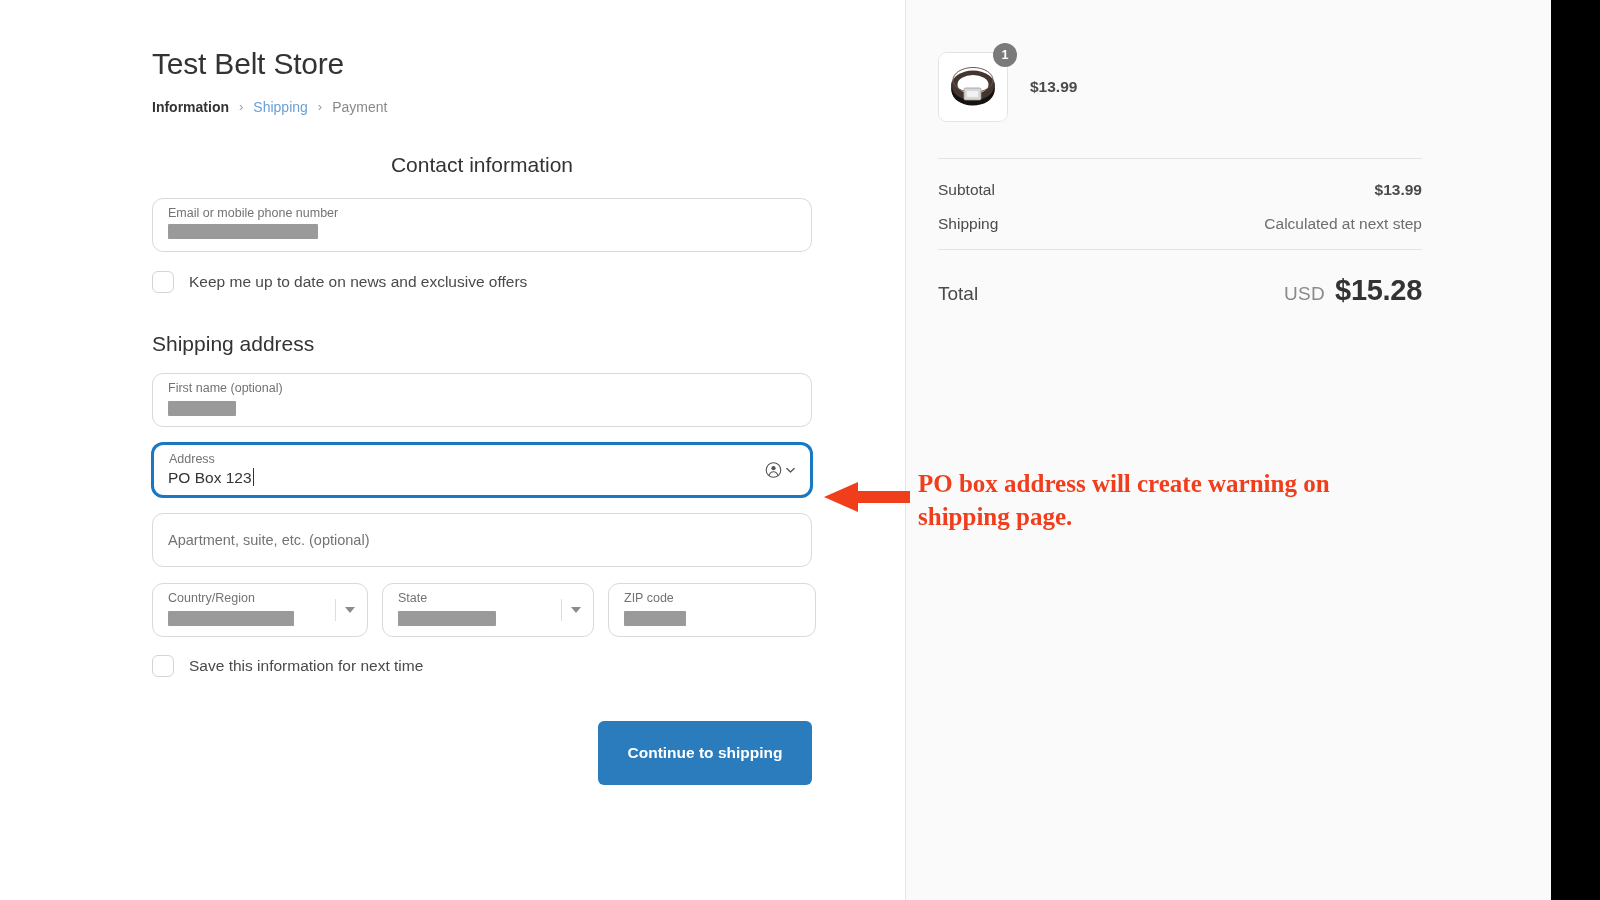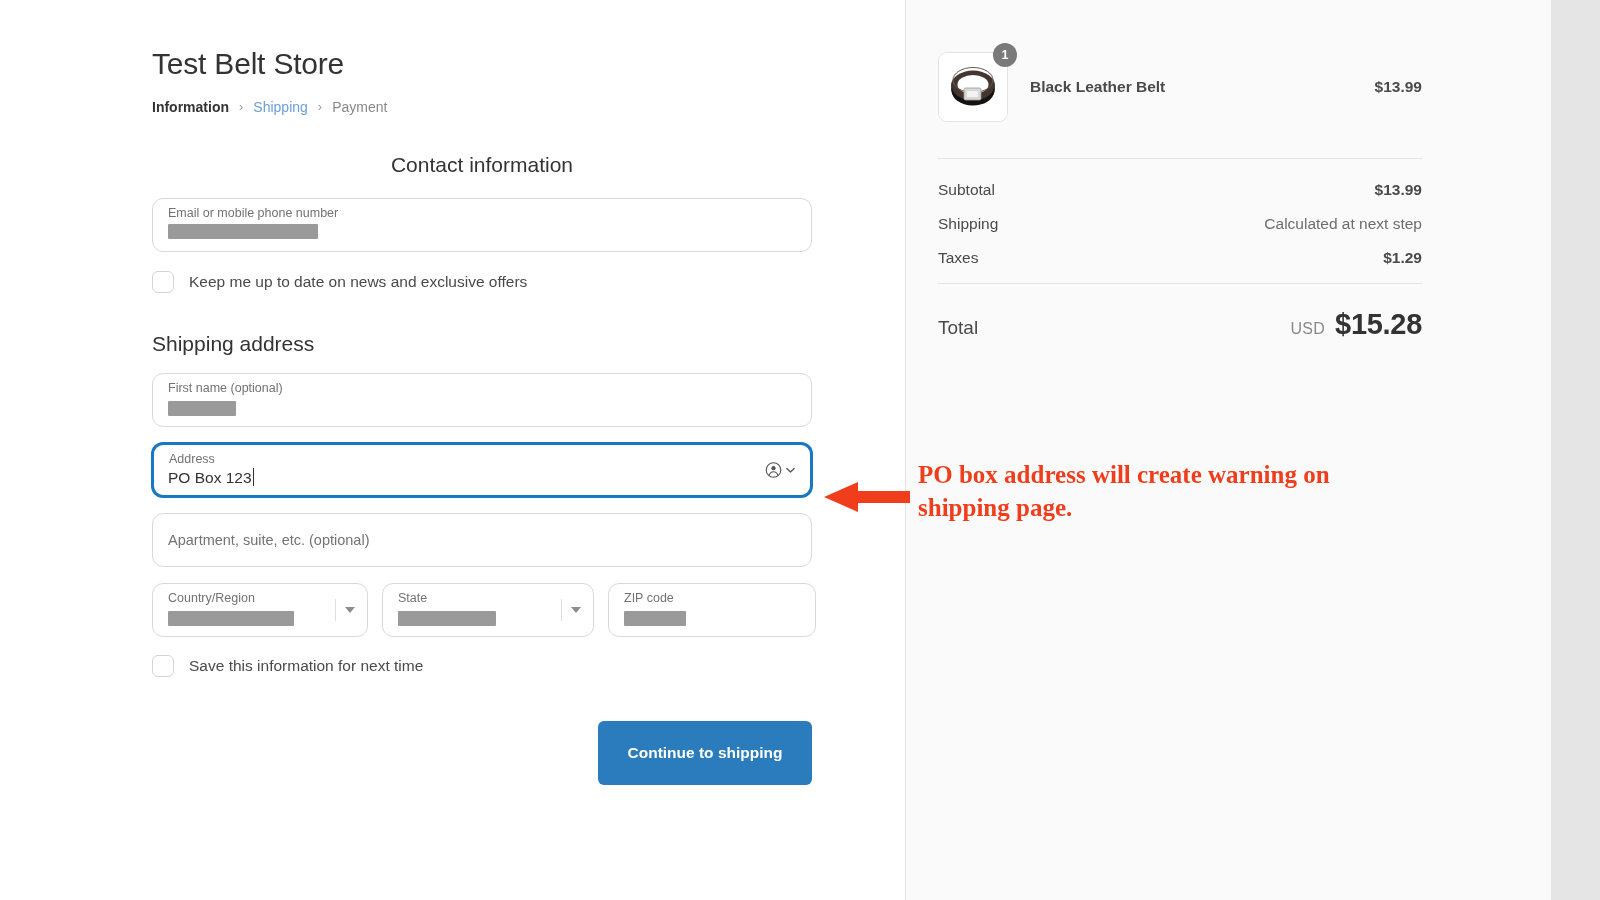--- a/index.html
+++ b/index.html
@@ -12,21 +12,21 @@
     height: 900px;
     overflow: hidden;
     font-family: "Liberation Sans", sans-serif;
     -webkit-font-smoothing: antialiased;
   }
 
   #page {
     position: relative;
     width: 1600px;
     height: 900px;
-    background: #e5e5e5;
+    background: #000000;
   }
 
   
   .left-pane {
     position: absolute;
     left: 0;
     top: 0;
     width: 905px;
     height: 900px;
     background: #ffffff;
@@ -347,21 +347,21 @@
   .grand .lbl {
     font-size: 19px;
     color: #4a4a4a;
   }
   .grand .right {
     display: flex;
     align-items: baseline;
     gap: 10px;
   }
   .grand .cur {
-    font-size: 16px;
+    font-size: 19px;
     color: #8a8a8a;
     letter-spacing: 0.3px;
     margin-left: 21px;
   }
   .grand .amt {
     font-size: 29px;
     font-weight: 700;
     color: #333333;
     letter-spacing: -0.3px;
   }
@@ -375,21 +375,21 @@
     pointer-events: none;
   }
   .anno-arrow {
     position: absolute;
     left: 0;
     top: 22px;
   }
   .anno-text {
     position: absolute;
     left: 94px;
-    top: 0;
+    top: 9px;
     width: 500px;
     font-family: "Liberation Serif", serif;
     font-size: 25px;
     line-height: 33px;
     font-weight: 700;
     color: #f03d1c;
   }
 </style>
 </head>
 <body>
@@ -499,38 +499,33 @@
               <ellipse cx="34" cy="32.5" rx="22" ry="15" fill="#443531"></ellipse>
               <ellipse cx="34" cy="31.5" rx="15.5" ry="9.5" fill="#ffffff"></ellipse>
               <path d="M13 33 a21 14 0 0 0 42 1 l0 5 a21 14 0 0 1 -42 -1 z" fill="#17120f"></path>
               <ellipse cx="34" cy="27" rx="20" ry="12.5" fill="none" stroke="#6a5a54" stroke-width="1"></ellipse>
               <rect x="25" y="35" width="17" height="12" rx="1.5" fill="#d8d8d8" stroke="#9a9a9a" stroke-width="0.8"></rect>
               <rect x="28" y="38" width="11" height="6" rx="1" fill="#f2f2f2"></rect>
             </svg>
           </div>
           <span class="qty-badge">1</span>
         </div>
-        <span class="item-name">Black Leather Belt</span>
         <span class="item-price">$13.99</span>
       </div>
 
       <div class="hr"></div>
 
       <div class="totals">
         <div class="total-row">
           <span class="lbl">Subtotal</span>
           <span class="val">$13.99</span>
         </div>
         <div class="total-row">
           <span class="lbl">Shipping</span>
           <span class="val muted">Calculated at next step</span>
-        </div>
-        <div class="total-row">
-          <span class="lbl">Taxes</span>
-          <span class="val">$1.29</span>
         </div>
       </div>
 
       <div class="hr2"></div>
 
       <div class="grand">
         <span class="lbl">Total</span>
         <span class="right">
           <span class="cur">USD</span>
           <span class="amt">$15.28</span>

